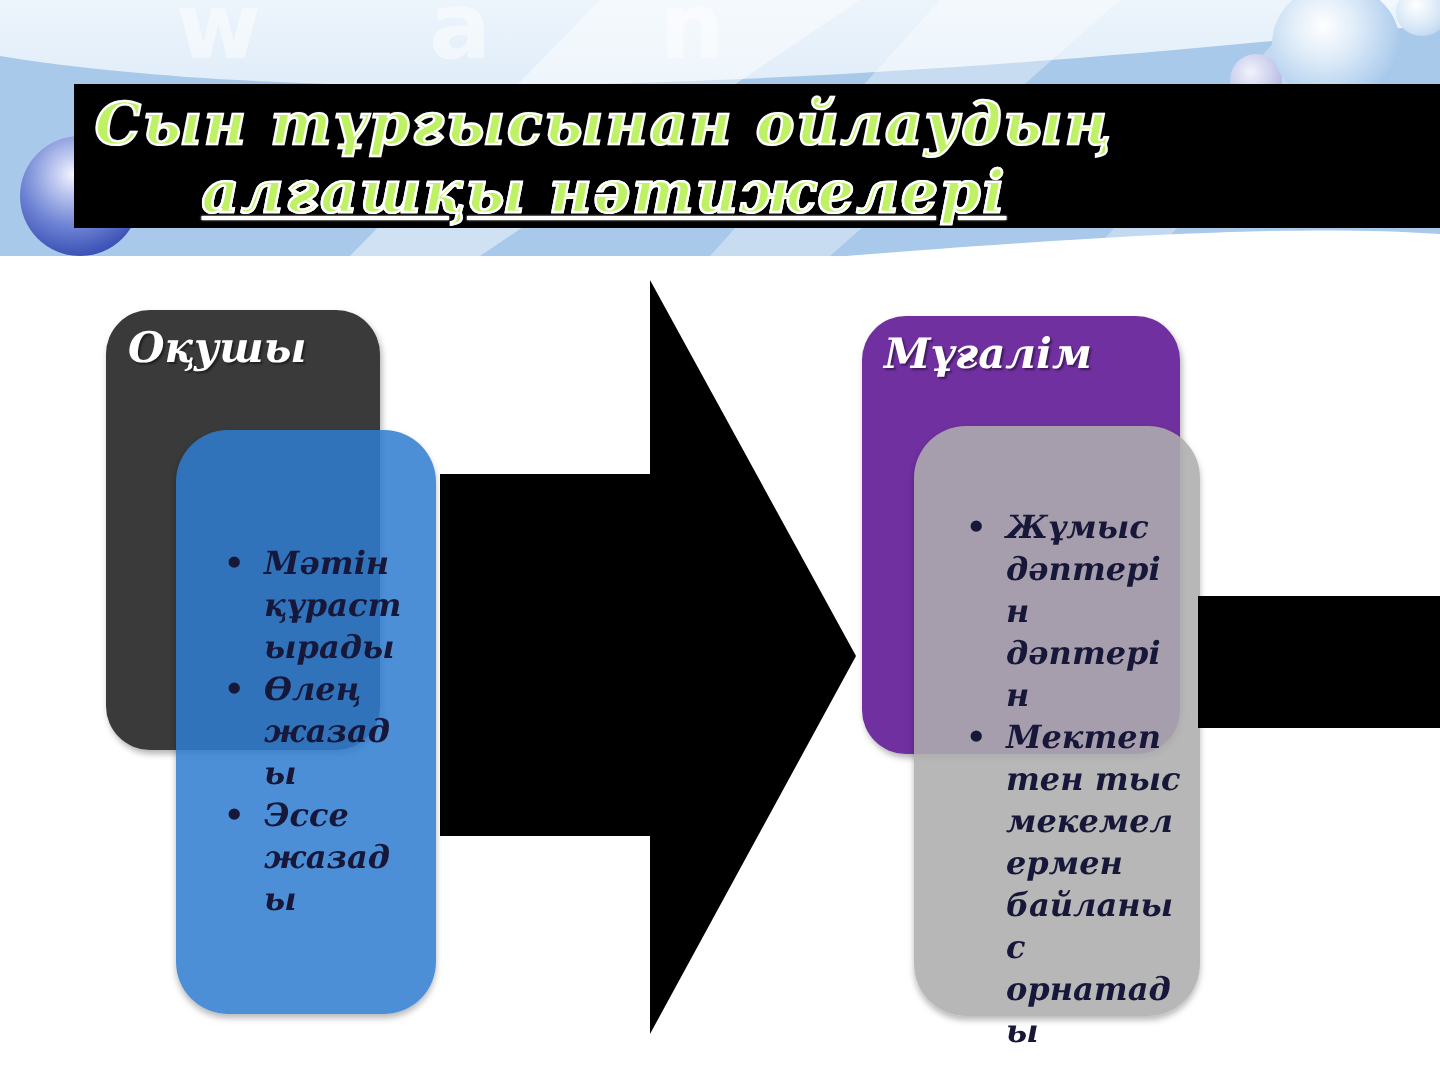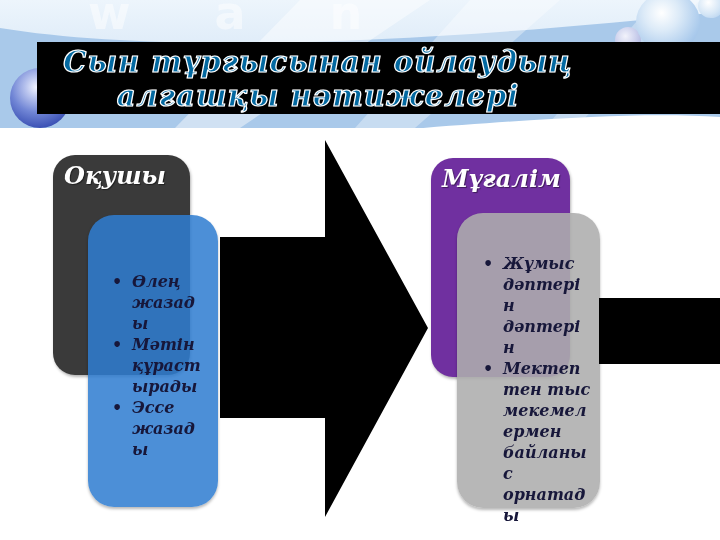--- a/index.html
+++ b/index.html
@@ -31,34 +31,34 @@
   .bubble-tr-corner{
     left:698px;top:-6px;width:26px;height:24px;
     background:radial-gradient(circle at 40% 35%, #ffffff 0%, #d5e6f6 55%, #a9c9ec 100%);
   }
   
   .title-box{
     position:absolute;left:37px;top:42px;width:683px;height:72px;
     background:var(--title-bg,#000);z-index:2;
   }
   .title-text{
-    position:absolute;left:16px;top:4px;width:530px;text-align:center;
+    position:absolute;left:0;top:4px;width:530px;text-align:center;
     font-style:italic;font-weight:bold;font-size:29px;line-height:34px;
-    letter-spacing:1px;color:#0369a1;
+    letter-spacing:1px;color:#bef264;
     -webkit-text-stroke:1.2px #ffffff;
     text-shadow:0 0 1px #ffffff;
     white-space:nowrap;
   }
   
   .back-box{position:absolute;z-index:1;border-radius:22px;box-shadow:1px 2px 3px rgba(0,0,0,.3);}
   .back-box.dark{left:53px;top:155px;width:137px;height:220px;background:var(--accent-dark,#3a3a3a);}
-  .back-box.purple{left:431px;top:158px;width:139px;height:219px;background:var(--accent-purple,#7030a0);}
+  .back-box.purple{left:431px;top:158px;width:159px;height:219px;background:var(--accent-purple,#7030a0);}
   .panel-header{
     position:absolute;left:11px;top:6px;
-    font-style:italic;font-weight:bold;font-size:24px;color:#ffffff;
+    font-style:italic;font-weight:bold;font-size:21px;color:#ffffff;
     text-shadow:1px 1px 1px rgba(0,0,0,.45);
   }
   .front-box{position:absolute;z-index:2;border-radius:26px;box-shadow:0 2px 3px rgba(0,0,0,.28);}
   .front-box.blue{left:88px;top:215px;width:130px;height:292px;background:rgba(47,125,209,0.86);}
   .front-box.gray{left:457px;top:213px;width:143px;height:295px;background:rgba(173,173,173,0.88);}
   .bullets{
     margin:0;padding:0;list-style:none;
     font-style:italic;font-weight:bold;font-size:16px;line-height:21px;
     color:var(--bullet-text,#17173a);
   }
@@ -93,30 +93,30 @@
     <path d="M0,128 C120,144 270,140 410,129 C550,118 645,112 720,117 L720,150 L0,150 Z" fill="#ffffff"></path>
   </svg>
   <div class="watermark">w a n</div>
   <div class="bubble bubble-left-sphere"></div>
   <div class="bubble bubble-tr-small"></div>
   <div class="bubble bubble-tr-large"></div>
   <div class="bubble bubble-tr-corner"></div>
 
   <div class="title-box">
     <div class="title-text" style="top:3px;">Сын тұрғысынан ойлаудың</div>
-    <div class="title-text" style="top:37px;">алғашқы нәтижелері</div>
+    <div class="title-text" style="top:37px;text-decoration:underline;">алғашқы нәтижелері</div>
   </div>
 
   <div class="back-box dark">
     <div class="panel-header">Оқушы</div>
   </div>
   <div class="front-box blue">
     <ul class="bullets">
+      <li>Мәтін құрастырады</li>
       <li>Өлең жазады</li>
-      <li>Мәтін құрастырады</li>
       <li>Эссе жазады</li>
     </ul>
   </div>
 
   <div class="back-box purple">
     <div class="panel-header">Мұғалім</div>
   </div>
   <div class="front-box gray">
     <ul class="bullets">
       <li>Жұмыс дәптерін дәптерін</li>

